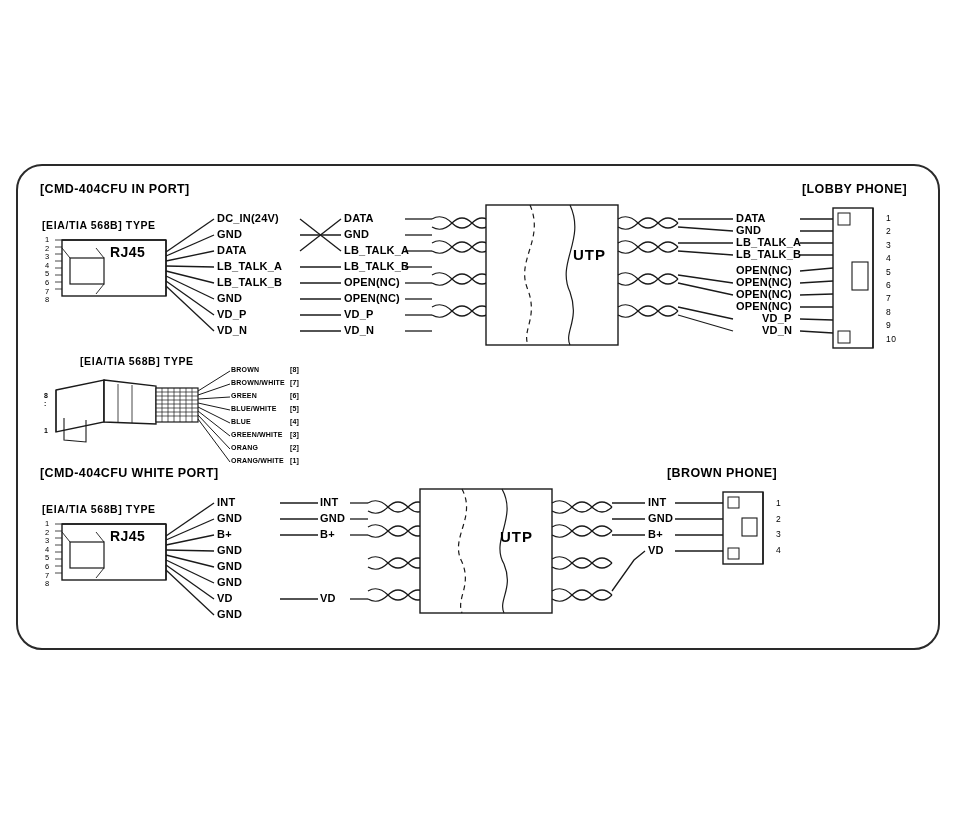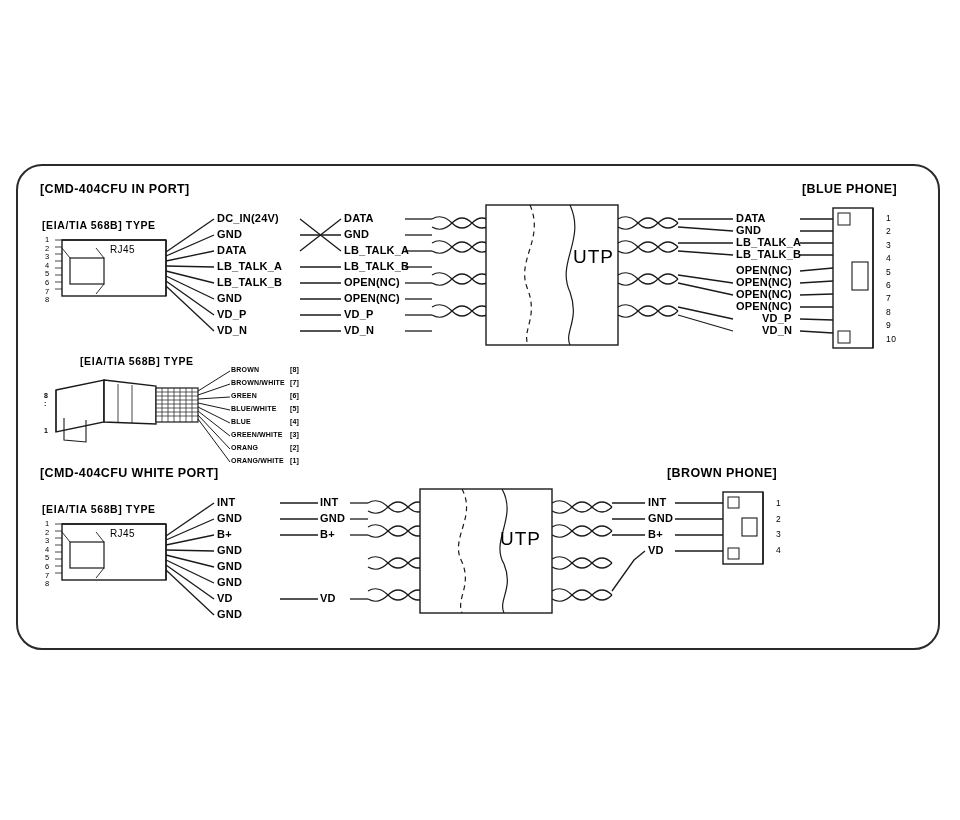--- a/index.html
+++ b/index.html
@@ -64,35 +64,35 @@
     font-size: 8.5px;
     line-height: 15.5px;
     font-weight: normal;
   }
   .pinnum-r {
     font-size: 8.5px;
     line-height: 13.4px;
     font-weight: normal;
   }
   .utp {
-    font-size: 19px;
-    font-weight: normal;
+    font-size: 15px;
+    font-weight: bold;
     letter-spacing: 1px;
   }
   svg.layer {
     position: absolute;
     left: 0;
     top: 0;
     width: 960px;
     height: 820px;
     pointer-events: none;
   }
   .rj45-word {
-    font-size: 10px;
-    font-weight: normal;
+    font-size: 14px;
+    font-weight: bold;
   }
 </style>
 </head>
 <body>
 
 <div id="stage">
 
   <div class="frame"></div>
 
   <svg class="layer" viewBox="0 0 960 820">
@@ -350,21 +350,21 @@
         <rect x="728" y="548" width="11" height="11" fill="#ffffff" stroke="#1a1a1a" stroke-width="1"></rect>
         <rect x="742" y="518" width="15" height="18" fill="#ffffff" stroke="#1a1a1a" stroke-width="1.1"></rect>
         <line x1="763" y1="492" x2="763" y2="564" stroke-width="1.4"></line>
       </g>
 
     </g>
   </svg>
 
   <div class="lbl hdr" style="left:40px; top:182px;text-align:center;">[CMD-404CFU IN PORT]</div>
   <div class="lbl hdr" style="left:40px; top:466px;">[CMD-404CFU WHITE PORT]</div>
-  <div class="lbl hdr" style="left:802px; top:182px;">[BLUE PHONE]</div>
+  <div class="lbl hdr" style="left:802px; top:182px;">[LOBBY PHONE]</div>
   <div class="lbl hdr" style="left:667px; top:466px;">[BROWN PHONE]</div>
 
   <div class="lbl sub" style="left:42px; top:219px;">[EIA/TIA 568B] TYPE</div>
   <div class="lbl sub" style="left:80px; top:355px;">[EIA/TIA 568B] TYPE</div>
   <div class="lbl sub" style="left:42px; top:503px;">[EIA/TIA 568B] TYPE</div>
 
   <div class="lbl rj45-word" style="left:110px; top:244px;">RJ45</div>
   <div class="lbl rj45-word" style="left:110px; top:528px;">RJ45</div>
 
   <div class="lbl utp" style="left:573px; top:246px;">UTP</div>

